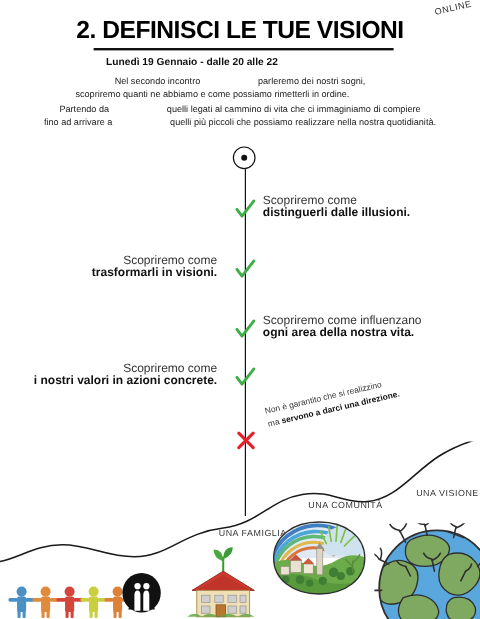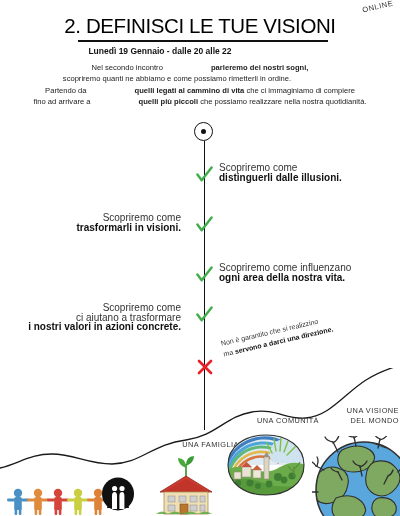--- a/index.html
+++ b/index.html
@@ -32,21 +32,21 @@
     font-family: "Liberation Sans", sans-serif;
   }
 
   .title {
     position: absolute;
     top: 14px;
     left: 0;
     width: 400px;
     text-align: center;
     font-size: 20.5px;
-    font-weight: normal;
+    font-weight: bold;
     letter-spacing: -0.4px;
     color: #000;
   }
 
   .title-rule {
     position: absolute;
     top: 40px;
     left: 78px;
     width: 250px;
     height: 1.6px;
@@ -67,21 +67,21 @@
   .intro {
     position: absolute;
     top: 62px;
     left: 0;
     width: 400px;
     text-align: center;
     font-size: 7.6px;
     line-height: 11.4px;
     color: #222;
   }
-  .intro b { font-weight: bold; margin-left: 46px; }
+  .intro b { font-weight: normal; margin-left: 46px; }
 
   
   .tl-line {
     position: absolute;
     left: 203.5px;
     top: 141px;
     width: 1.6px;
     height: 289px;
     background: #111;
   }
@@ -210,21 +210,20 @@
   <div class="step-text step-right" style="top:263px; width:160px">
     <div>Scopriremo come influenzano</div>
     <div><b>ogni area della nostra vita.</b></div>
   </div>
 
   <svg class="check" style="top:306px" viewBox="0 0 24 24">
     <path d="M2 12 L8 20 L22 2" fill="none" stroke="#3fae49" stroke-width="3.4" stroke-linecap="round" stroke-linejoin="round"></path>
   </svg>
   <div class="step-text step-left" style="top:303px; width:160px">
     <div>Scopriremo come</div>
-    <div>ci aiutano a trasformare</div>
     <div><b>i nostri valori in azioni concrete.</b></div>
   </div>
 
   <svg class="cross" style="top:359px" viewBox="0 0 24 24">
     <path d="M3 3 L21 21 M21 3 L3 21" fill="none" stroke="#e3222a" stroke-width="4" stroke-linecap="round"></path>
   </svg>
   <div class="rotated-note">
     <div>Non è garantito che si realizzino</div>
     <div><span>ma </span><b>servono a darci una direzione.</b></div>
   </div>
@@ -381,21 +380,20 @@
           <path d="M70 36 L70 46"></path>
             <path d="M70 38 q4 -3 6 -7"></path>
             <path d="M70 41 q-4 -3 -6 -6"></path>
         </g>
       </g>
       <path d="M42 4 C 64 4, 80 16, 80 34 C 80 52, 64 64, 42 64 C 20 64, 4 52, 4 34 C 4 16, 20 4, 42 4 Z" fill="none" stroke="#2f2f2f" stroke-width="1.1"></path>
     </svg>
 
     <div class="foot-label" style="left:303px; top:38px; width:96px">
       <div>UNA VISIONE</div>
-      <div>DEL MONDO</div>
     </div>
     <svg class="foot-icon" style="left:312px; top:68px" width="92" height="80" viewBox="0 0 92 80">
       <defs>
         <clipPath id="globeClip">
             <circle cx="52" cy="54" r="48"></circle>
           </clipPath>
       </defs>
       <g clip-path="url(#globeClip)">
         <circle cx="52" cy="54" r="48" fill="#5aa7dd"></circle>
 

